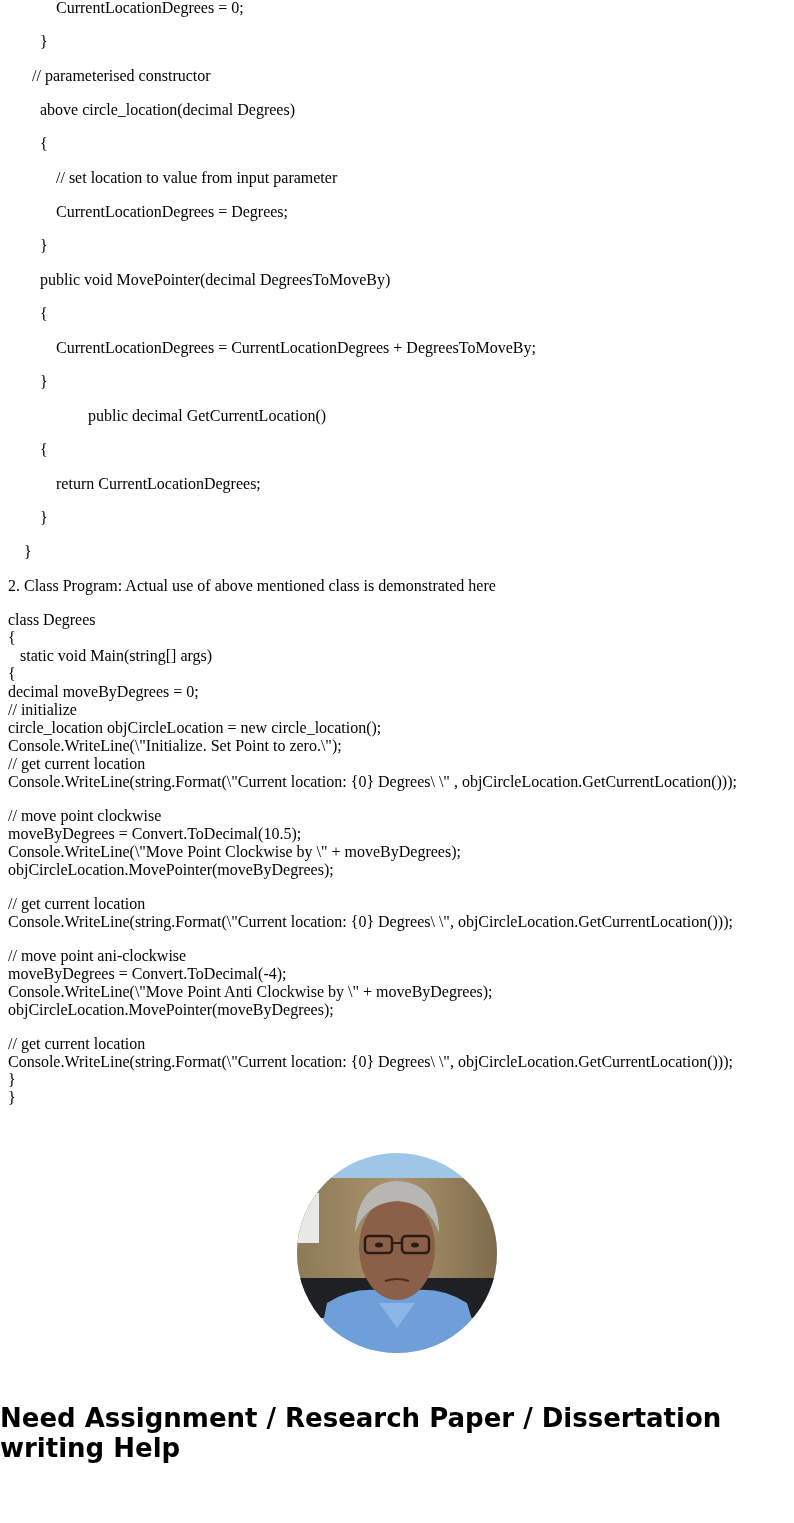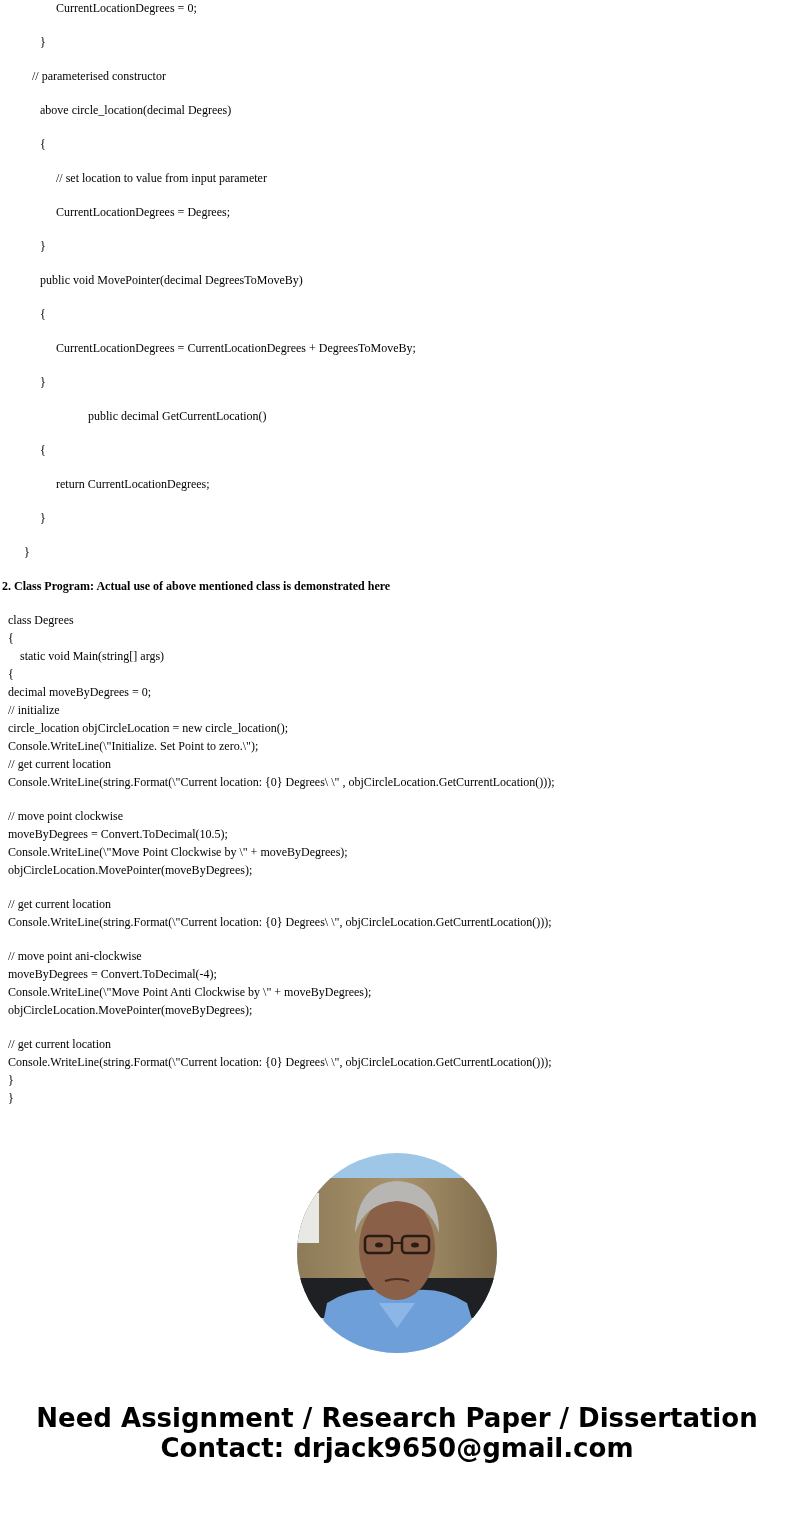--- a/index.html
+++ b/index.html
@@ -1,31 +1,31 @@
 <!DOCTYPE html>
 <html><head>
 <meta charset="utf-8">
 <style>
   html, body { margin: 0; padding: 0; background: #ffffff; }
   body {
     width: 794px; height: 1523px; overflow: hidden; position: relative;
     font-family: "Liberation Serif", serif; color: #000; font-size: 16px;
   }
   .code-line {
-    position: absolute; white-space: pre; font-size: 12px; line-height: 18px;
+    position: absolute; white-space: pre; font-size: 16px; line-height: 18px;
   }
   .heading {
-    position: absolute; left: 2px; font-weight: bold; font-size: 12px; line-height: 18px; white-space: pre;
+    position: absolute; left: 8px; font-weight: normal; font-size: 16px; line-height: 18px; white-space: pre;
   }
   .avatar {
     position: absolute; left: 297px; top: 1153px; width: 200px; height: 200px;
     border-radius: 50%; overflow: hidden;
   }
   .cta {
-    position: absolute; left: 0; top: 1403px; width: 794px; text-align: center;
+    position: absolute; left: 0; top: 1403px; width: 794px; 
     font-family: "DejaVu Sans", sans-serif; font-weight: bold; font-size: 26px; line-height: 30px;
   }
   .cta div { white-space: nowrap; }
 </style>
 </head>
 <body>
 
 <div id="class-tail">
     <div class="code-line" style="left: 56px; top: -1px;">CurrentLocationDegrees = 0;</div>
     <div class="code-line" style="left: 40px; top: 33px;">}</div>
@@ -96,14 +96,14 @@
     <rect x="105" y="83" width="27" height="17" rx="4" fill="none" stroke="#2a1c14" stroke-width="2.5"></rect>
     <line x1="95" y1="90" x2="105" y2="90" stroke="#2a1c14" stroke-width="2"></line>
     <ellipse cx="82" cy="92" rx="4" ry="2.5" fill="#2a1c14"></ellipse>
     <ellipse cx="118" cy="92" rx="4" ry="2.5" fill="#2a1c14"></ellipse>
     <path d="M88 128 Q100 124 112 128" stroke="#4a2c22" stroke-width="2" fill="none"></path>
   </svg>
 </div>
 
 <div class="cta">
   <div>Need Assignment / Research Paper / Dissertation</div>
-  <div>Contact: drjack9650@gmail.com</div>
+  <div>writing Help</div>
 </div>
 
 </body></html>

